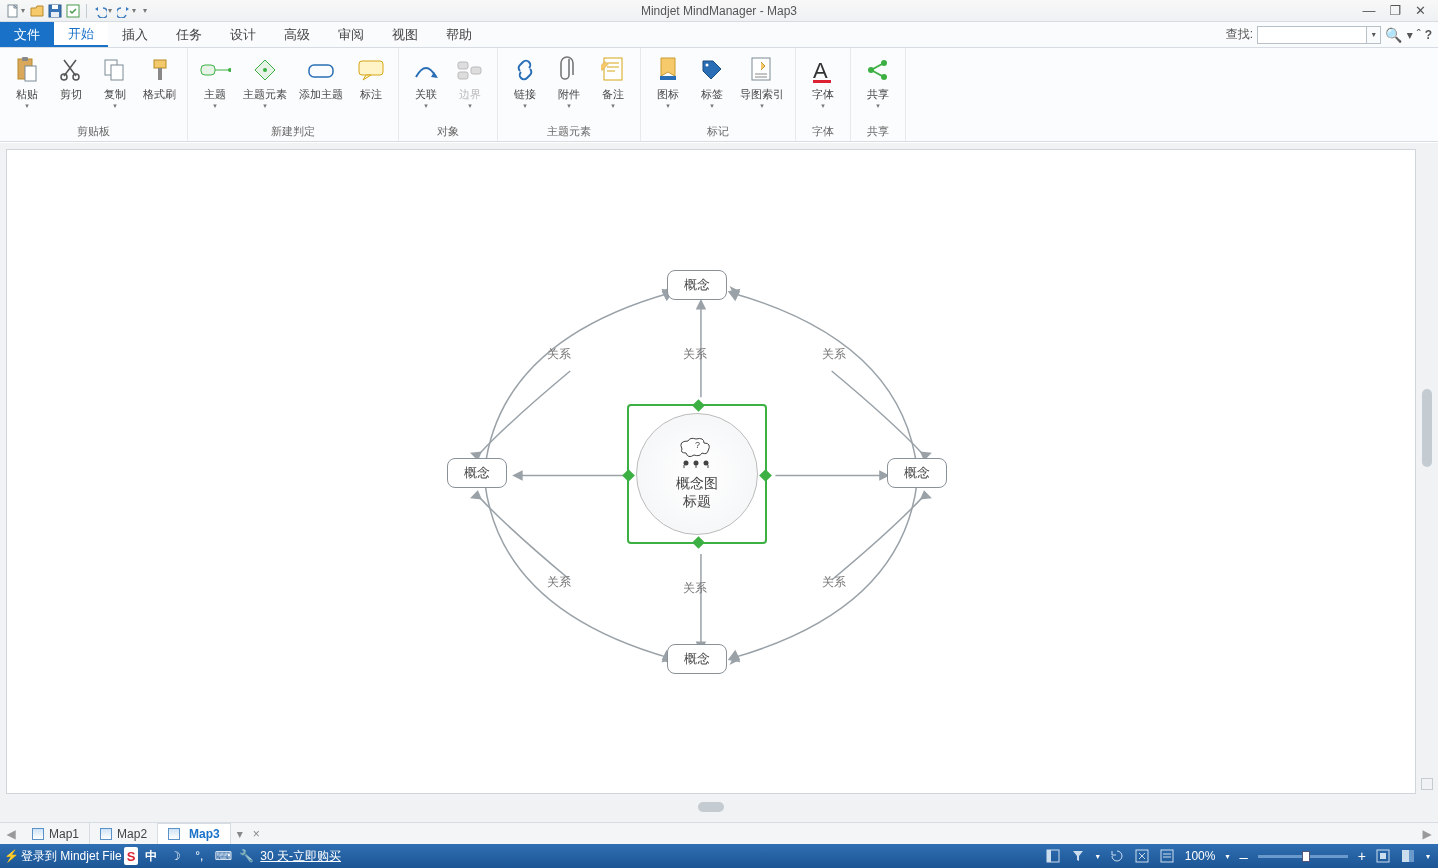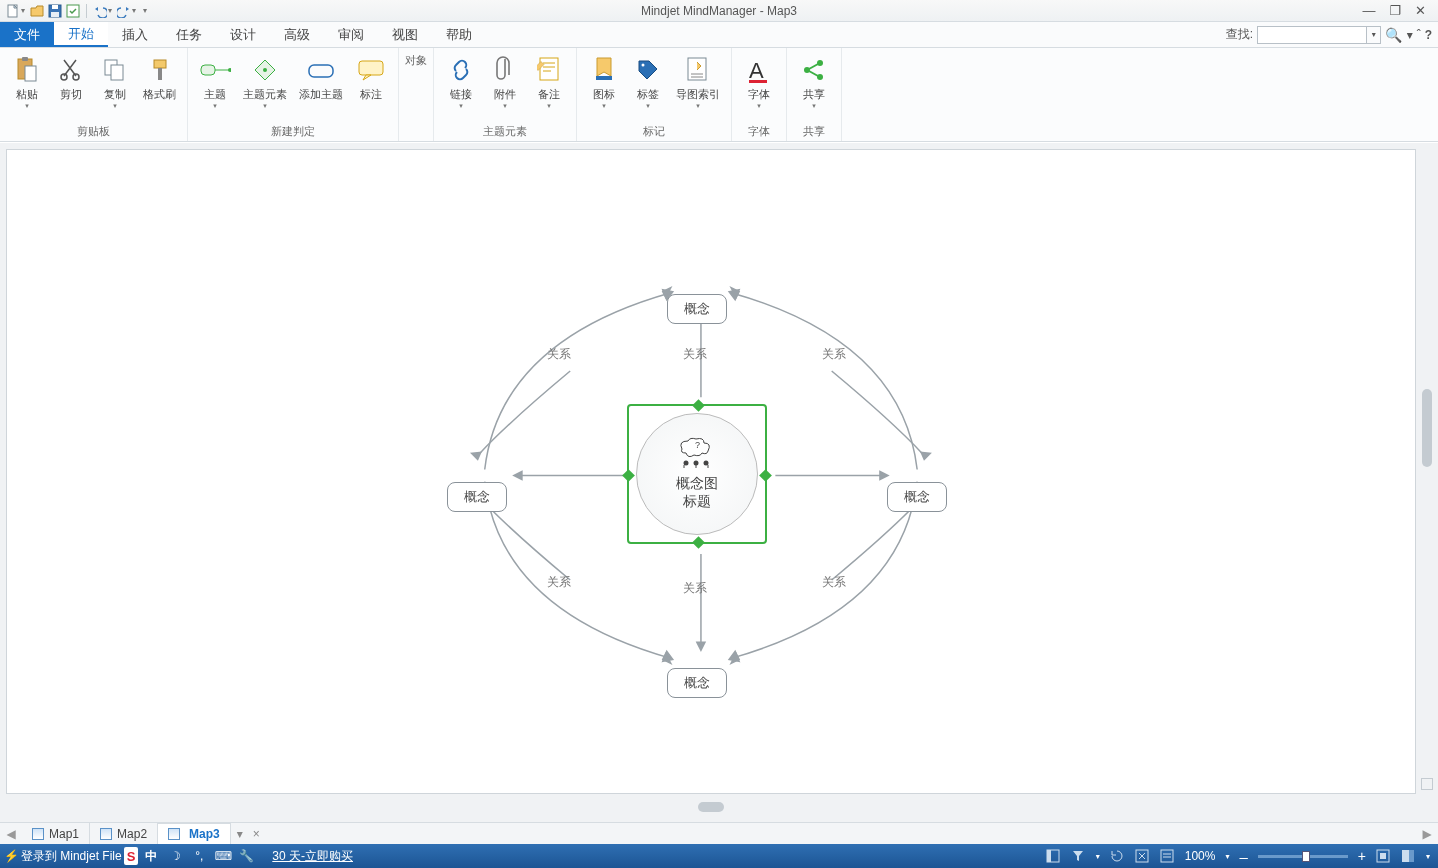--- a/index.html
+++ b/index.html
@@ -39,21 +39,21 @@
 
 .canvas-wrap { position:absolute; top:143px; left:0; right:0; bottom:46px; background:#f0f2f4; }
 .canvas { position:absolute; left:6px; top:6px; right:22px; bottom:28px; background:#fff; border:1px solid #cfd5da; overflow:hidden; }
 .vsb-outer { position:absolute; right:4px; top:6px; width:14px; bottom:28px; display:flex; flex-direction:column; align-items:center; }
 .vsb-thumb { width:10px; height:78px; background:#c4cbd1; border-radius:5px; margin-top:240px; }
 .vsb-square { width:12px;height:12px;border:1px solid #c4cbd1; margin-top:auto; margin-bottom:4px; }
 .hsb { position:absolute; left:6px; right:22px; bottom:8px; height:14px; display:flex; align-items:center; }
 .hsb-thumb { width:26px; height:10px; background:#c4cbd1; border-radius:5px; margin:0 auto; }
 
 
-.node { position:absolute; background:#fff; border:1.5px solid #8a9299; border-radius:8px; padding:5px 16px; font-size:13px; color:#444; display:flex; align-items:center; justify-content:center;margin-top:24px; }
+.node { position:absolute; background:#fff; border:1.5px solid #8a9299; border-radius:8px; padding:5px 16px; font-size:13px; color:#444; display:flex; align-items:center; justify-content:center; }
 .central { position:absolute; width:140px; height:140px; border:2.5px solid #3cb043; border-radius:4px; padding:0; }
 .central-circle { position:absolute; left:7px; top:7px; right:7px; bottom:7px; border:1.5px solid #bbb; border-radius:50%; display:flex; flex-direction:column; align-items:center; justify-content:center; background:radial-gradient(#fff,#f2f4f5); }
 .central-circle .ct1 { font-size:14px; color:#444; margin-top:6px; }
 .central-circle .ct2 { font-size:14px; color:#444; }
 .handle { position:absolute; width:9px; height:9px; background:#3cb043; transform:rotate(45deg); }
 .rel-label { position:absolute; font-size:12px; color:#777; background:transparent; }
 
 svg.conline { position:absolute; top:0; left:0; width:100%; height:100%; pointer-events:none; }
 svg.conline path, svg.conline line { stroke:#9aa2a8; stroke-width:1.5; fill:none; }
 svg.conline .arrow { fill:#9aa2a8; }
@@ -63,21 +63,21 @@
 .dtab { display:flex; align-items:center; padding:0 10px; height:100%; border-right:1px solid #d6dce1; cursor:pointer; gap:5px; color:#444; }
 .dtab.active { background:#fff; color:#1a72c8; border-top:1px solid #d6dce1; position:relative; top:0;gap:9px; }
 .dtab .dico { width:12px; height:12px; border:1px solid #5a91c7; background:linear-gradient(#cfe3f7,#fff); }
 .navarrow { width:22px; text-align:center; color:#999; cursor:pointer; }
 
 
 .status { position:absolute; left:0; right:0; bottom:0; height:24px; background:linear-gradient(#2f6fb3,#1c5594); color:#fff; display:flex; align-items:center; font-size:12px; }
 .status .left { display:flex; align-items:center; gap:2px; padding-left:4px; }
 .status .pill { display:inline-flex; align-items:center; justify-content:center; width:22px; height:18px; }
 .status .ime { background:#fff; color:#d23; border-radius:2px; padding:0 3px; font-weight:bold; font-size:13px; height:18px; display:flex; align-items:center; }
-.buy { color:#fff; text-decoration:underline; margin-left:12px; }
+.buy { color:#fff; text-decoration:underline; margin-left:0; }
 .status .right { margin-left:auto; display:flex; align-items:center; gap:10px; padding-right:8px; }
 .zoom-track { width:90px; height:3px; background:#6a9acb; position:relative; }
 .zoom-thumb { position:absolute; top:-4px; left:44px; width:8px; height:11px; background:#fff; border:1px solid #557; }
 .sicon { width:15px; height:15px; display:inline-flex; align-items:center; justify-content:center; }
 </style>
 </head>
 <body>
 
 <div class="qat">
   <span class="ico">
@@ -238,20 +238,43 @@
               <path d="M10 17l-3 5 8-5z" fill="#fff3c8" stroke="#d6a617"></path>
             </svg>
           </div>
           <div class="clabel">标注</div>
         </div>
     </div>
     <div class="glabel">新建判定</div>
   </div>
 
   <div class="rgroup">
+    <div class="cmds">
+      <div class="cmd">
+          <div class="cicon">
+            <svg width="28" height="26">
+              <path d="M4 20 Q14 2 24 20" fill="none" stroke="#2a6fb5" stroke-width="2"></path>
+              <path d="M22 15l4 6-7-1z" fill="#2a6fb5"></path>
+            </svg>
+          </div>
+          <div class="clabel">关联</div>
+          <div class="cdrop">▾</div>
+        </div>
+      <div class="cmd disabled">
+          <div class="cicon">
+            <svg width="28" height="24">
+              <rect x="2" y="4" width="10" height="7" rx="2" fill="#ddd"></rect>
+              <rect x="2" y="14" width="10" height="7" rx="2" fill="#ddd"></rect>
+              <rect x="15" y="9" width="10" height="7" rx="2" fill="#ddd"></rect>
+            </svg>
+          </div>
+          <div class="clabel">边界</div>
+          <div class="cdrop">▾</div>
+        </div>
+    </div>
     <div class="glabel">对象</div>
   </div>
 
   <div class="rgroup">
     <div class="cmds">
       <div class="cmd">
           <div class="cicon">
             <svg width="26" height="26">
               <path d="M8 14a4 4 0 0 1 0-6l3-3a4 4 0 0 1 6 6M18 12a4 4 0 0 1 0 6l-3 3a4 4 0 0 1-6-6" fill="none" stroke="#2a6fb5" stroke-width="2"></path>
             </svg>

